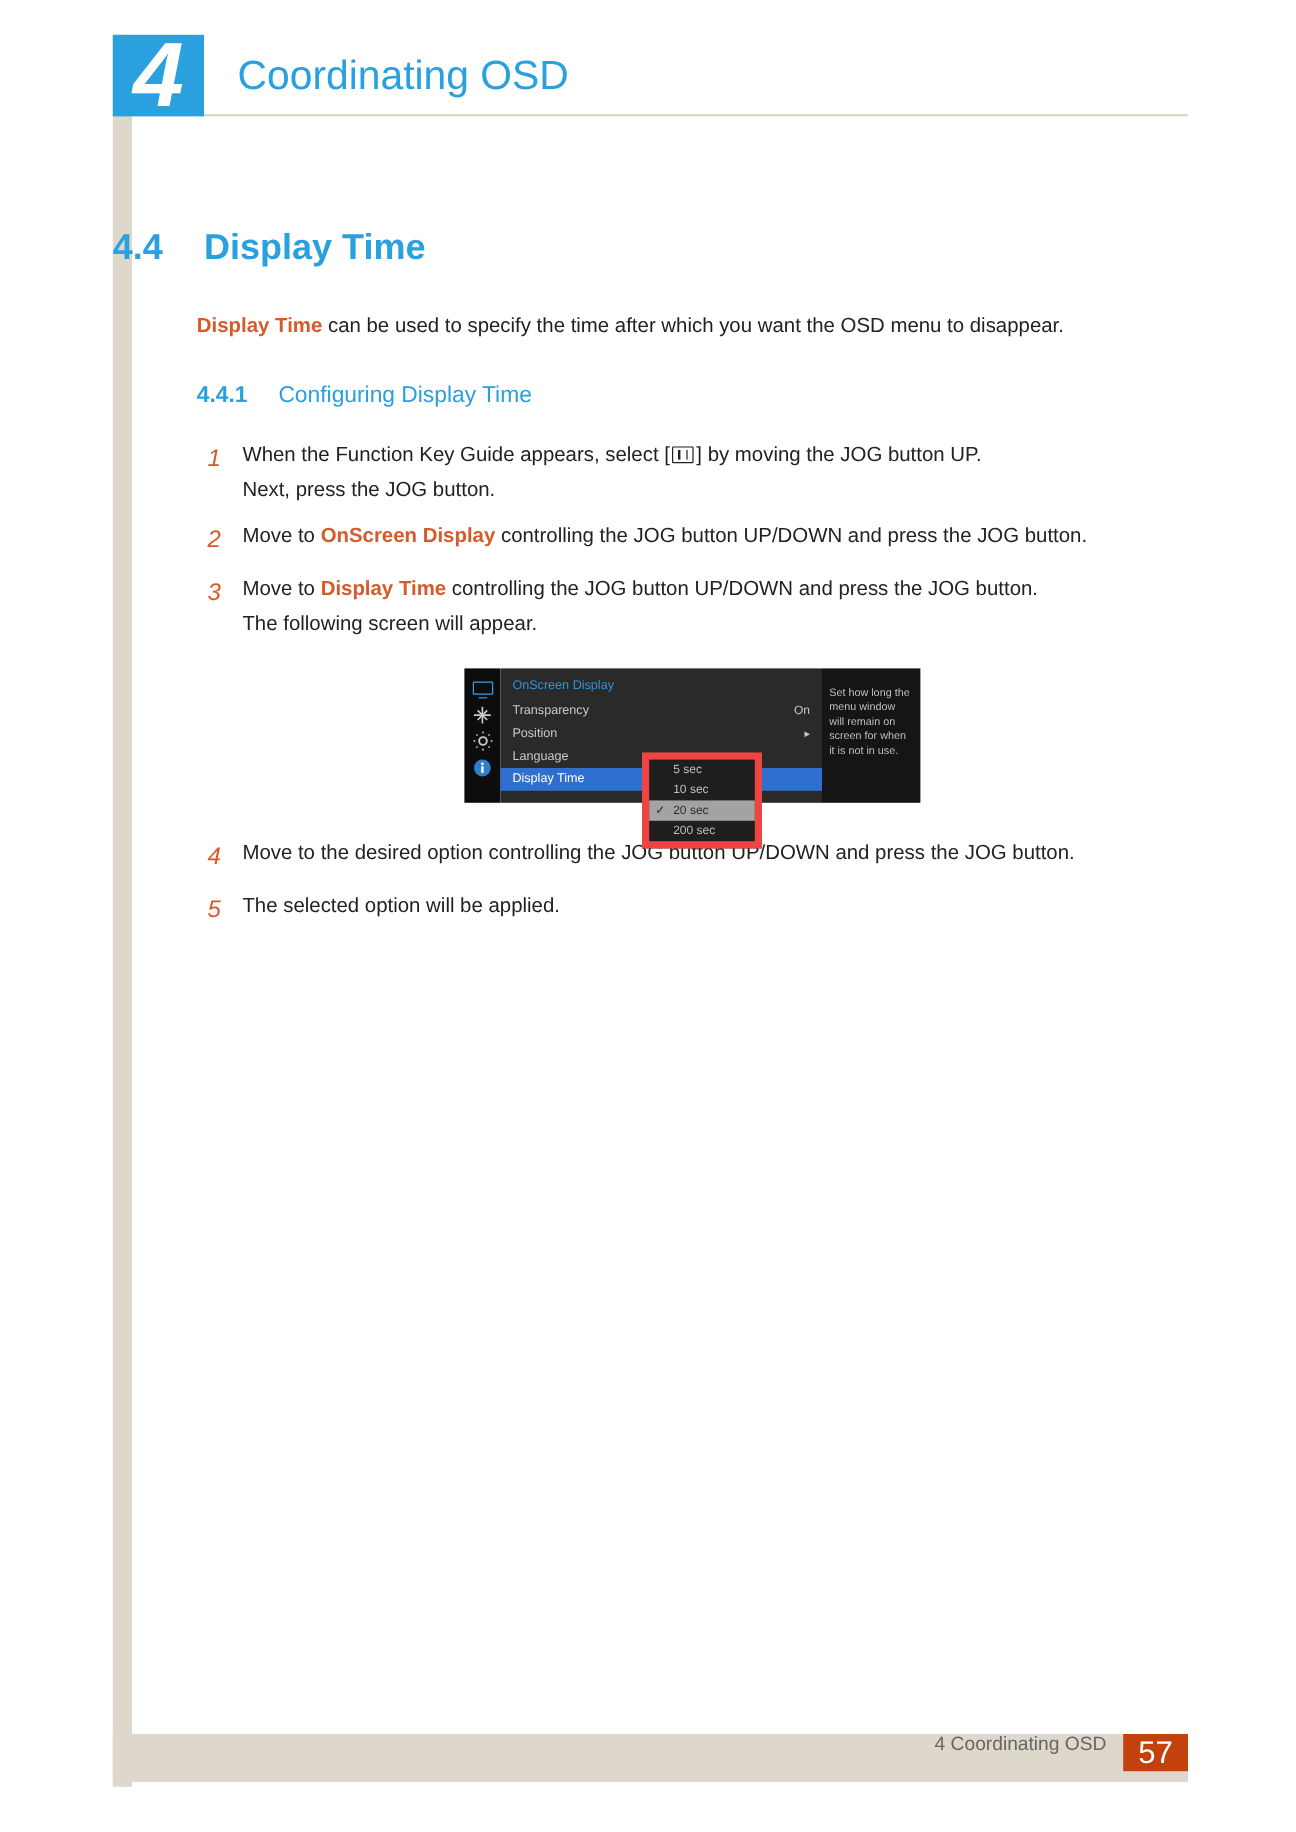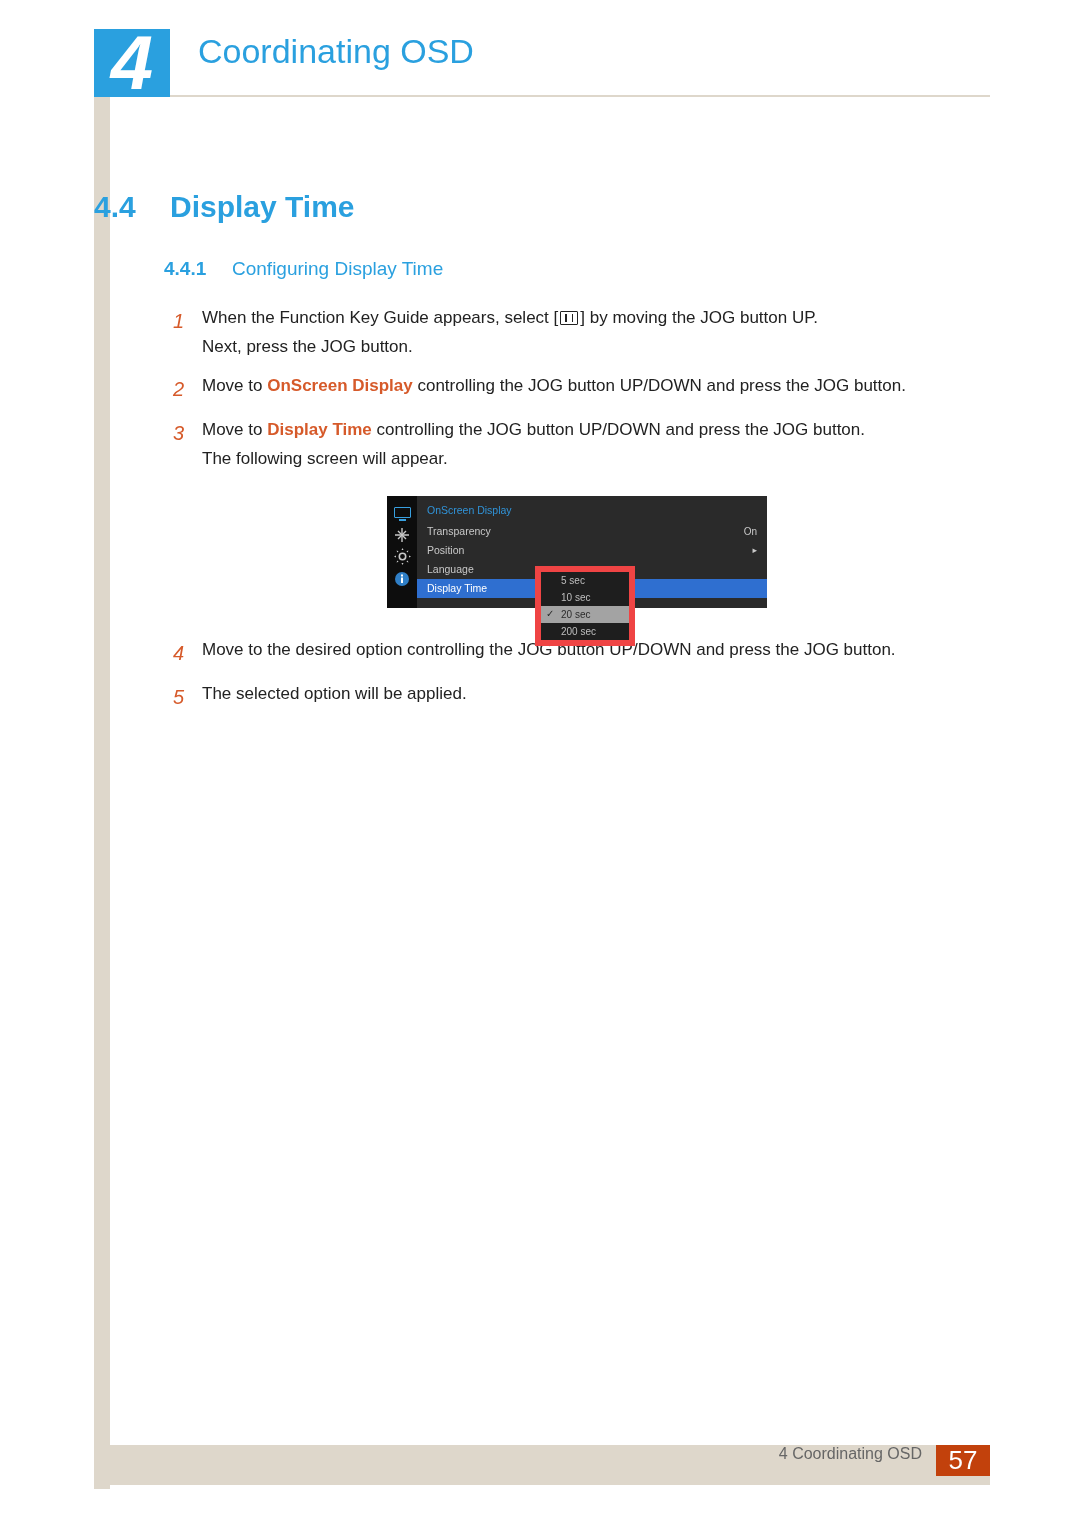--- a/index.html
+++ b/index.html
@@ -1,19 +1,19 @@
 <!DOCTYPE html>
 <html><head>
 <meta charset="utf-8">
 <style>
   * { box-sizing: border-box; margin: 0; padding: 0; }
   html, body { width: 1080px; height: 1527px; font-family: Arial, Helvetica, sans-serif; background: #fff; color: #222; }
   .sidebar-strip { position: absolute; top: 29px; left: 94px; width: 16px; height: 1460px; background: #ded7cb; }
   .chapter-badge { position: absolute; top: 29px; left: 94px; width: 76px; height: 68px; background: #2aa0df; color: #fff; font-size: 76px; font-style: italic; font-weight: bold; line-height: 68px; text-align: center; overflow: hidden; }
-  .chapter-title-bar { position: absolute; top: 29px; left: 170px; right: 90px; height: 68px; border-bottom: 2px solid #ded7cb; display: flex; align-items: flex-end; padding-bottom: 24px; }
+  .chapter-title-bar { position: absolute; top: 29px; left: 170px; right: 90px; height: 68px; border-bottom: 2px solid #ded7cb; display: flex; align-items: flex-end; padding-bottom: 12px; }
   .chapter-title { font-size: 34px; color: #2aa0df; font-weight: normal; margin-left: 28px; }
   .content { position: absolute; top: 190px; left: 94px; right: 90px; }
   .section-row { display: flex; align-items: center; gap: 22px; margin-bottom: 34px; }
   .sec-num { font-size: 30px; color: #2aa0df; font-weight: bold; min-width: 54px; }
   .sec-title { font-size: 30px; color: #2aa0df; font-weight: bold; }
   .body-indent { margin-left: 70px; }
   .para { font-size: 17px; line-height: 1.6; margin-bottom: 16px; }
   .para .strong-orange { color: #d65a2a; font-weight: bold; }
   .strong-orange-inline { color: #d65a2a; font-weight: bold; }
   .subsection-row { display: flex; align-items: center; gap: 14px; margin-top: 34px; margin-bottom: 24px; }
@@ -62,20 +62,21 @@
   <div class="chapter-title">Coordinating OSD</div>
 </div>
 
 <div class="content">
   <div class="section-row">
     <div class="sec-num">4.4</div>
     <div class="sec-title">Display Time</div>
   </div>
 
   <div class="body-indent">
+    <p class="para"><span class="strong-orange">Display Time</span><span> can be used to specify the time after which you want the OSD menu to disappear.</span></p>
 
     <div class="subsection-row">
       <div class="sub-num">4.4.1</div>
       <div class="sub-title">Configuring Display Time</div>
     </div>
 
     <ol class="steps">
       <li>
         <span class="stepnum">1</span>
         <span class="steptext">
@@ -145,20 +146,21 @@
             <span class="lab">Display Time</span>
           </div>
         </div>
         <div class="osd-popup">
           <div class="opt">5 sec</div>
           <div class="opt">10 sec</div>
           <div class="opt sel">20 sec</div>
           <div class="opt">200 sec</div>
         </div>
       </div>
+      <div class="osd-help">Set how long the menu window will remain on screen for when it is not in use.</div>
     </div>
 
     <ol class="steps">
       <li>
         <span class="stepnum">4</span>
         <span class="steptext">Move to the desired option controlling the JOG button UP/DOWN and press the JOG button.</span>
       </li>
       <li>
         <span class="stepnum">5</span>
         <span class="steptext">The selected option will be applied.</span>

